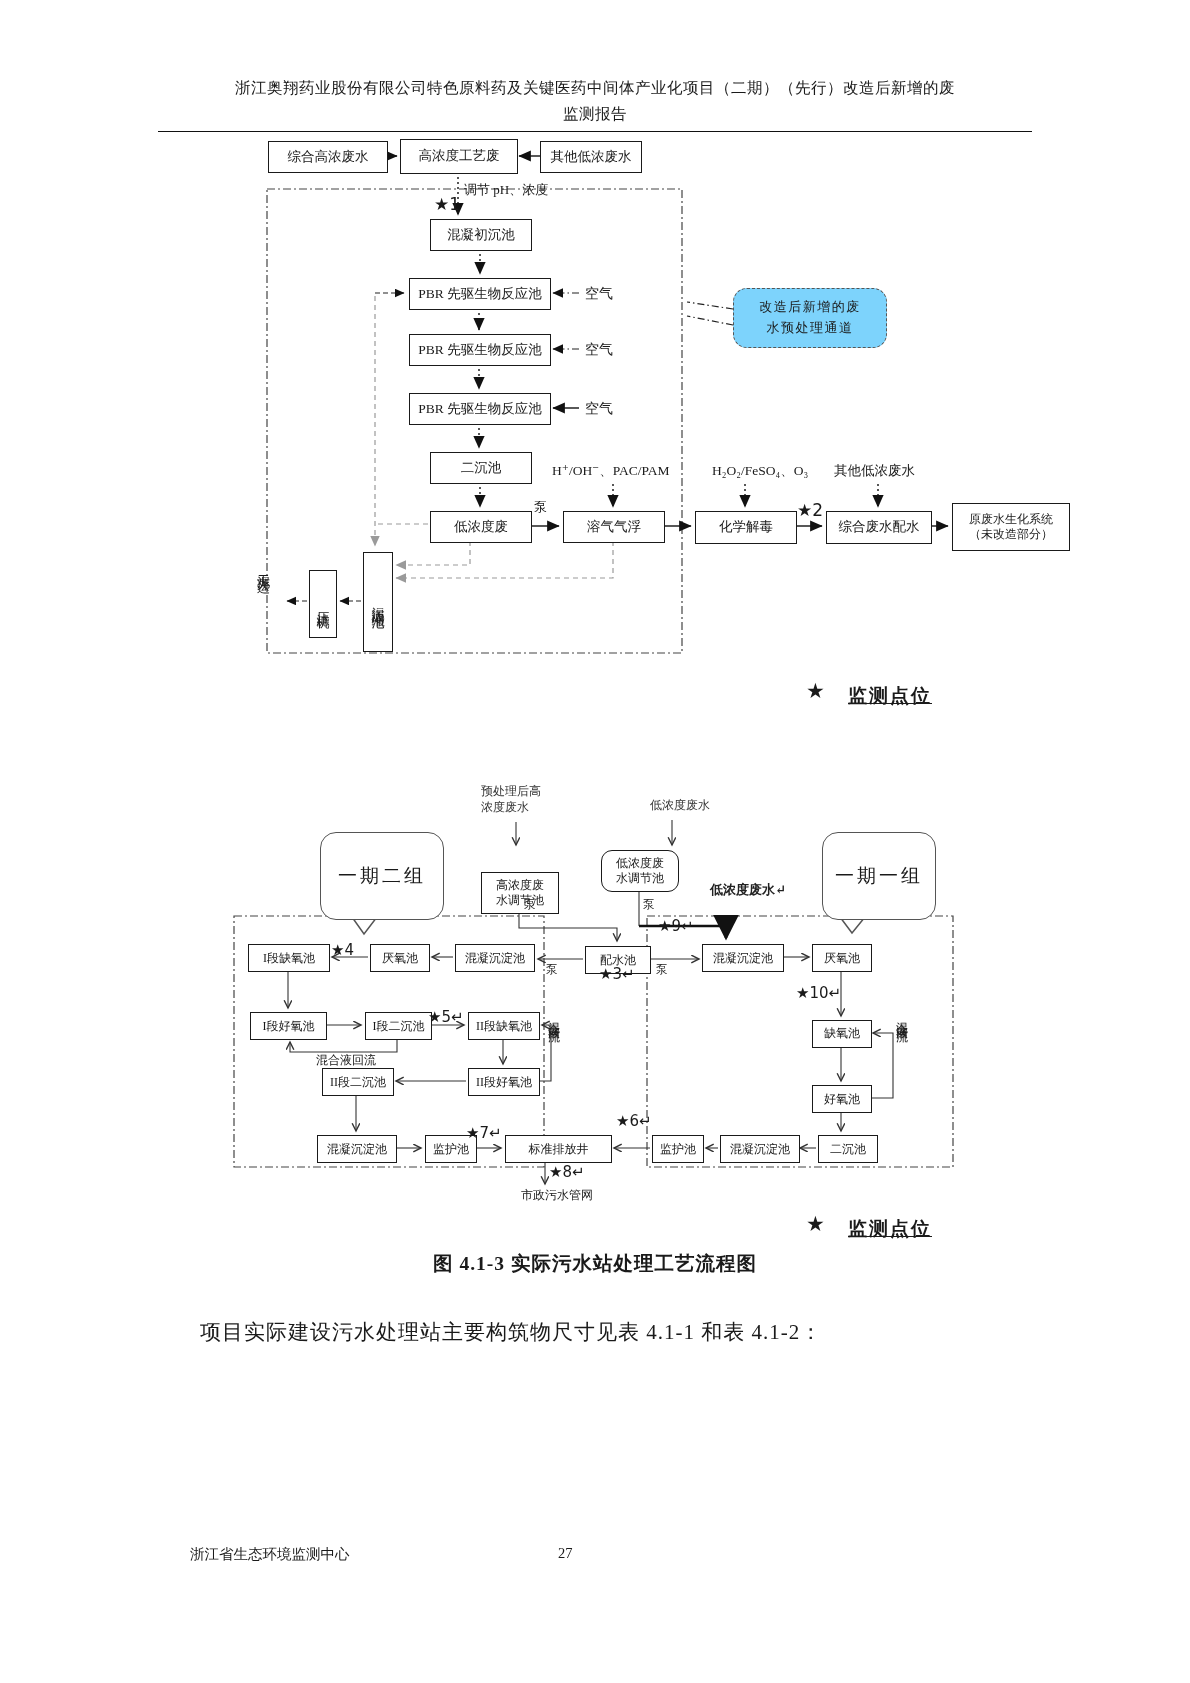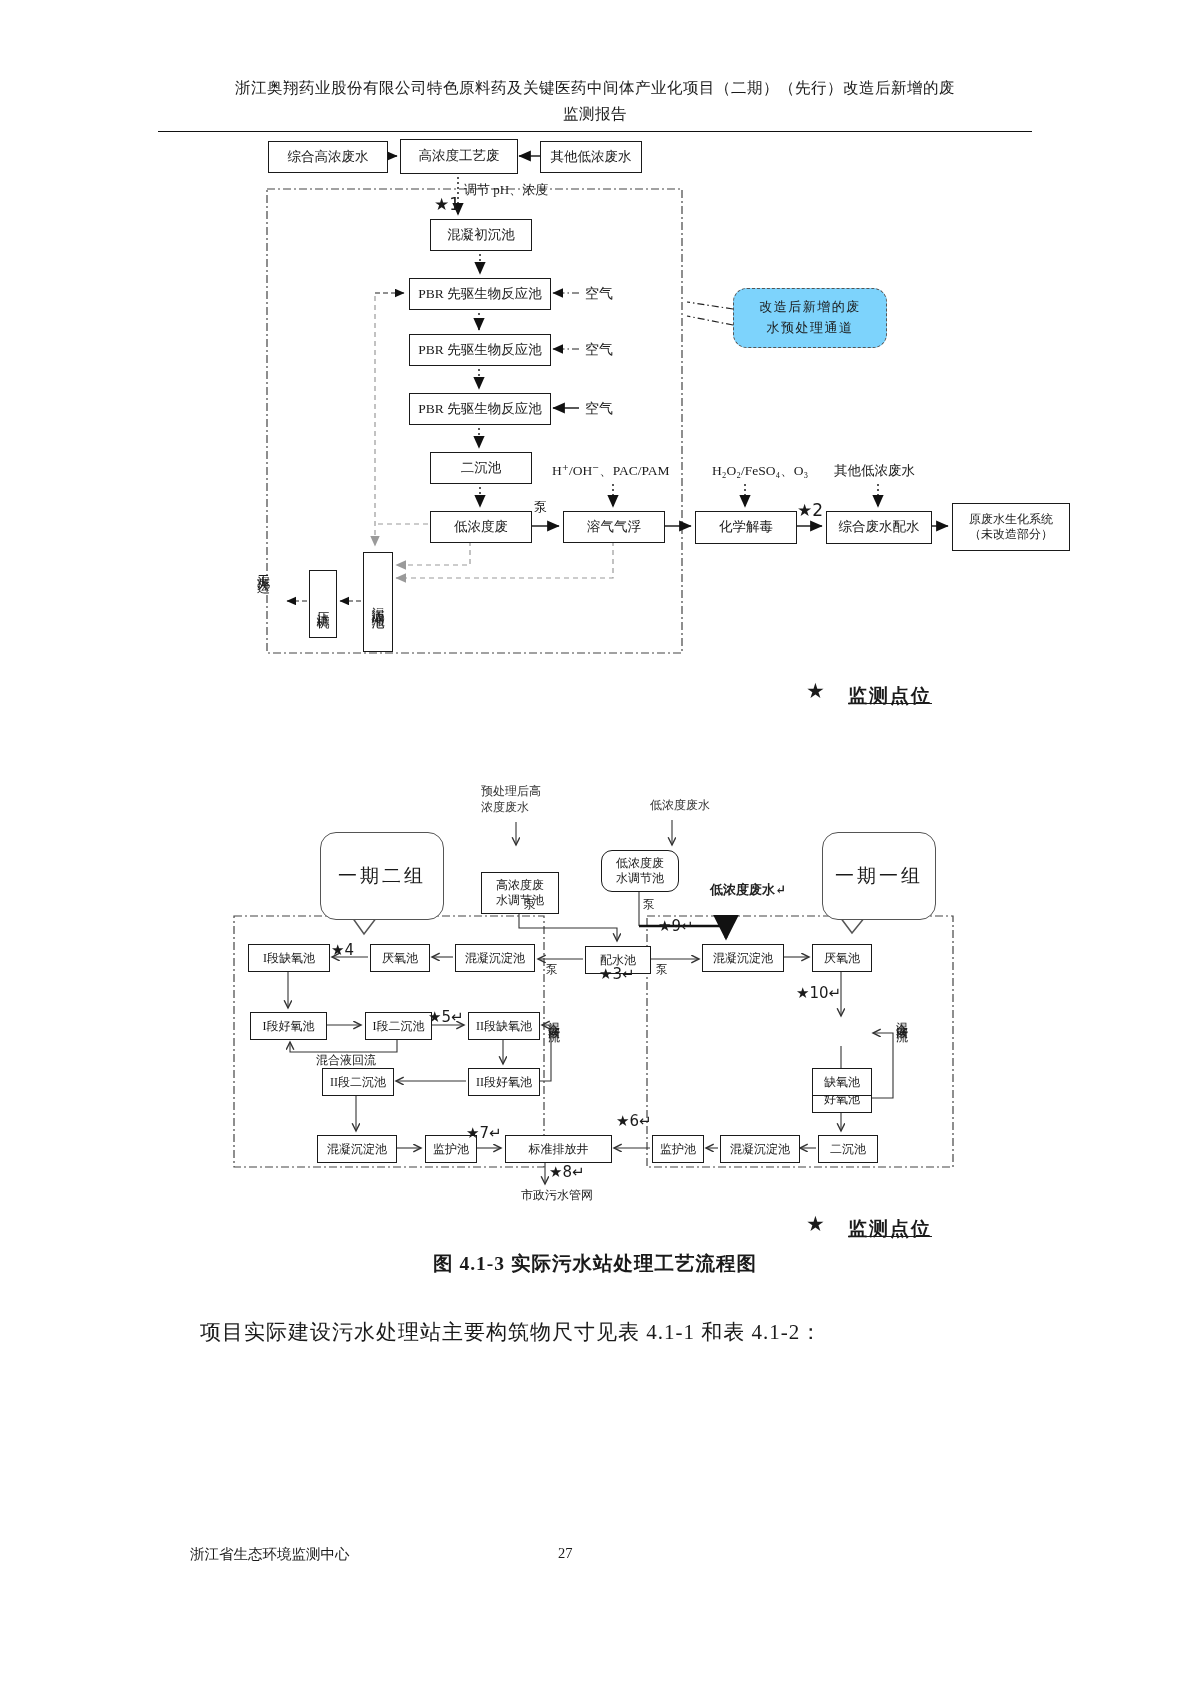--- a/index.html
+++ b/index.html
@@ -189,21 +189,21 @@
   <div class="box box2" style="left:505px;top:1135px;width:105px;height:26px;">标准排放井</div>
   <div class="star" style="left:549px;top:1163px;">★8↵</div>
   <div class="lbl" style="left:502px;top:1188px;width:110px;text-align:center;font-size:12px;">市政污水管网</div>
   <div class="star" style="left:616px;top:1112px;">★6↵</div>
 
   <div class="box box2" style="left:652px;top:1135px;width:50px;height:26px;">监护池</div>
   <div class="box box2" style="left:720px;top:1135px;width:78px;height:26px;">混凝沉淀池</div>
   <div class="box box2" style="left:818px;top:1135px;width:58px;height:26px;">二沉池</div>
   <div class="box box2" style="left:812px;top:1085px;width:58px;height:26px;">好氧池</div>
   <div class="lbl vtext" style="left:896px;top:1012px;height:100px;font-size:12px;">混合液回流</div>
-  <div class="box box2" style="left:812px;top:1068px;width:58px;height:26px;">缺氧池</div>
+  <div class="box box2" style="left:812px;top:1020px;width:58px;height:26px;font-family:Liberation Mono, monospace;">缺氧池</div>
   <div class="star" style="left:796px;top:984px;">★10↵</div>
   <div class="box box2" style="left:812px;top:944px;width:58px;height:26px;">厌氧池</div>
   <div class="box box2" style="left:702px;top:944px;width:80px;height:26px;">混凝沉淀池</div>
 
   <div class="legendstar" style="left:806px;top:1212px;">★</div>
   <div class="legendlbl" style="left:848px;top:1216px;">监测点位</div>
   <div class="caption" style="top:1250px;">图 4.1-3 实际污水站处理工艺流程图</div>
 
   <div class="para">项目实际建设污水处理站主要构筑物尺寸见表 4.1-1 和表 4.1-2：</div>
   <div class="foot" style="left:190px;top:1545px;">浙江省生态环境监测中心</div>

